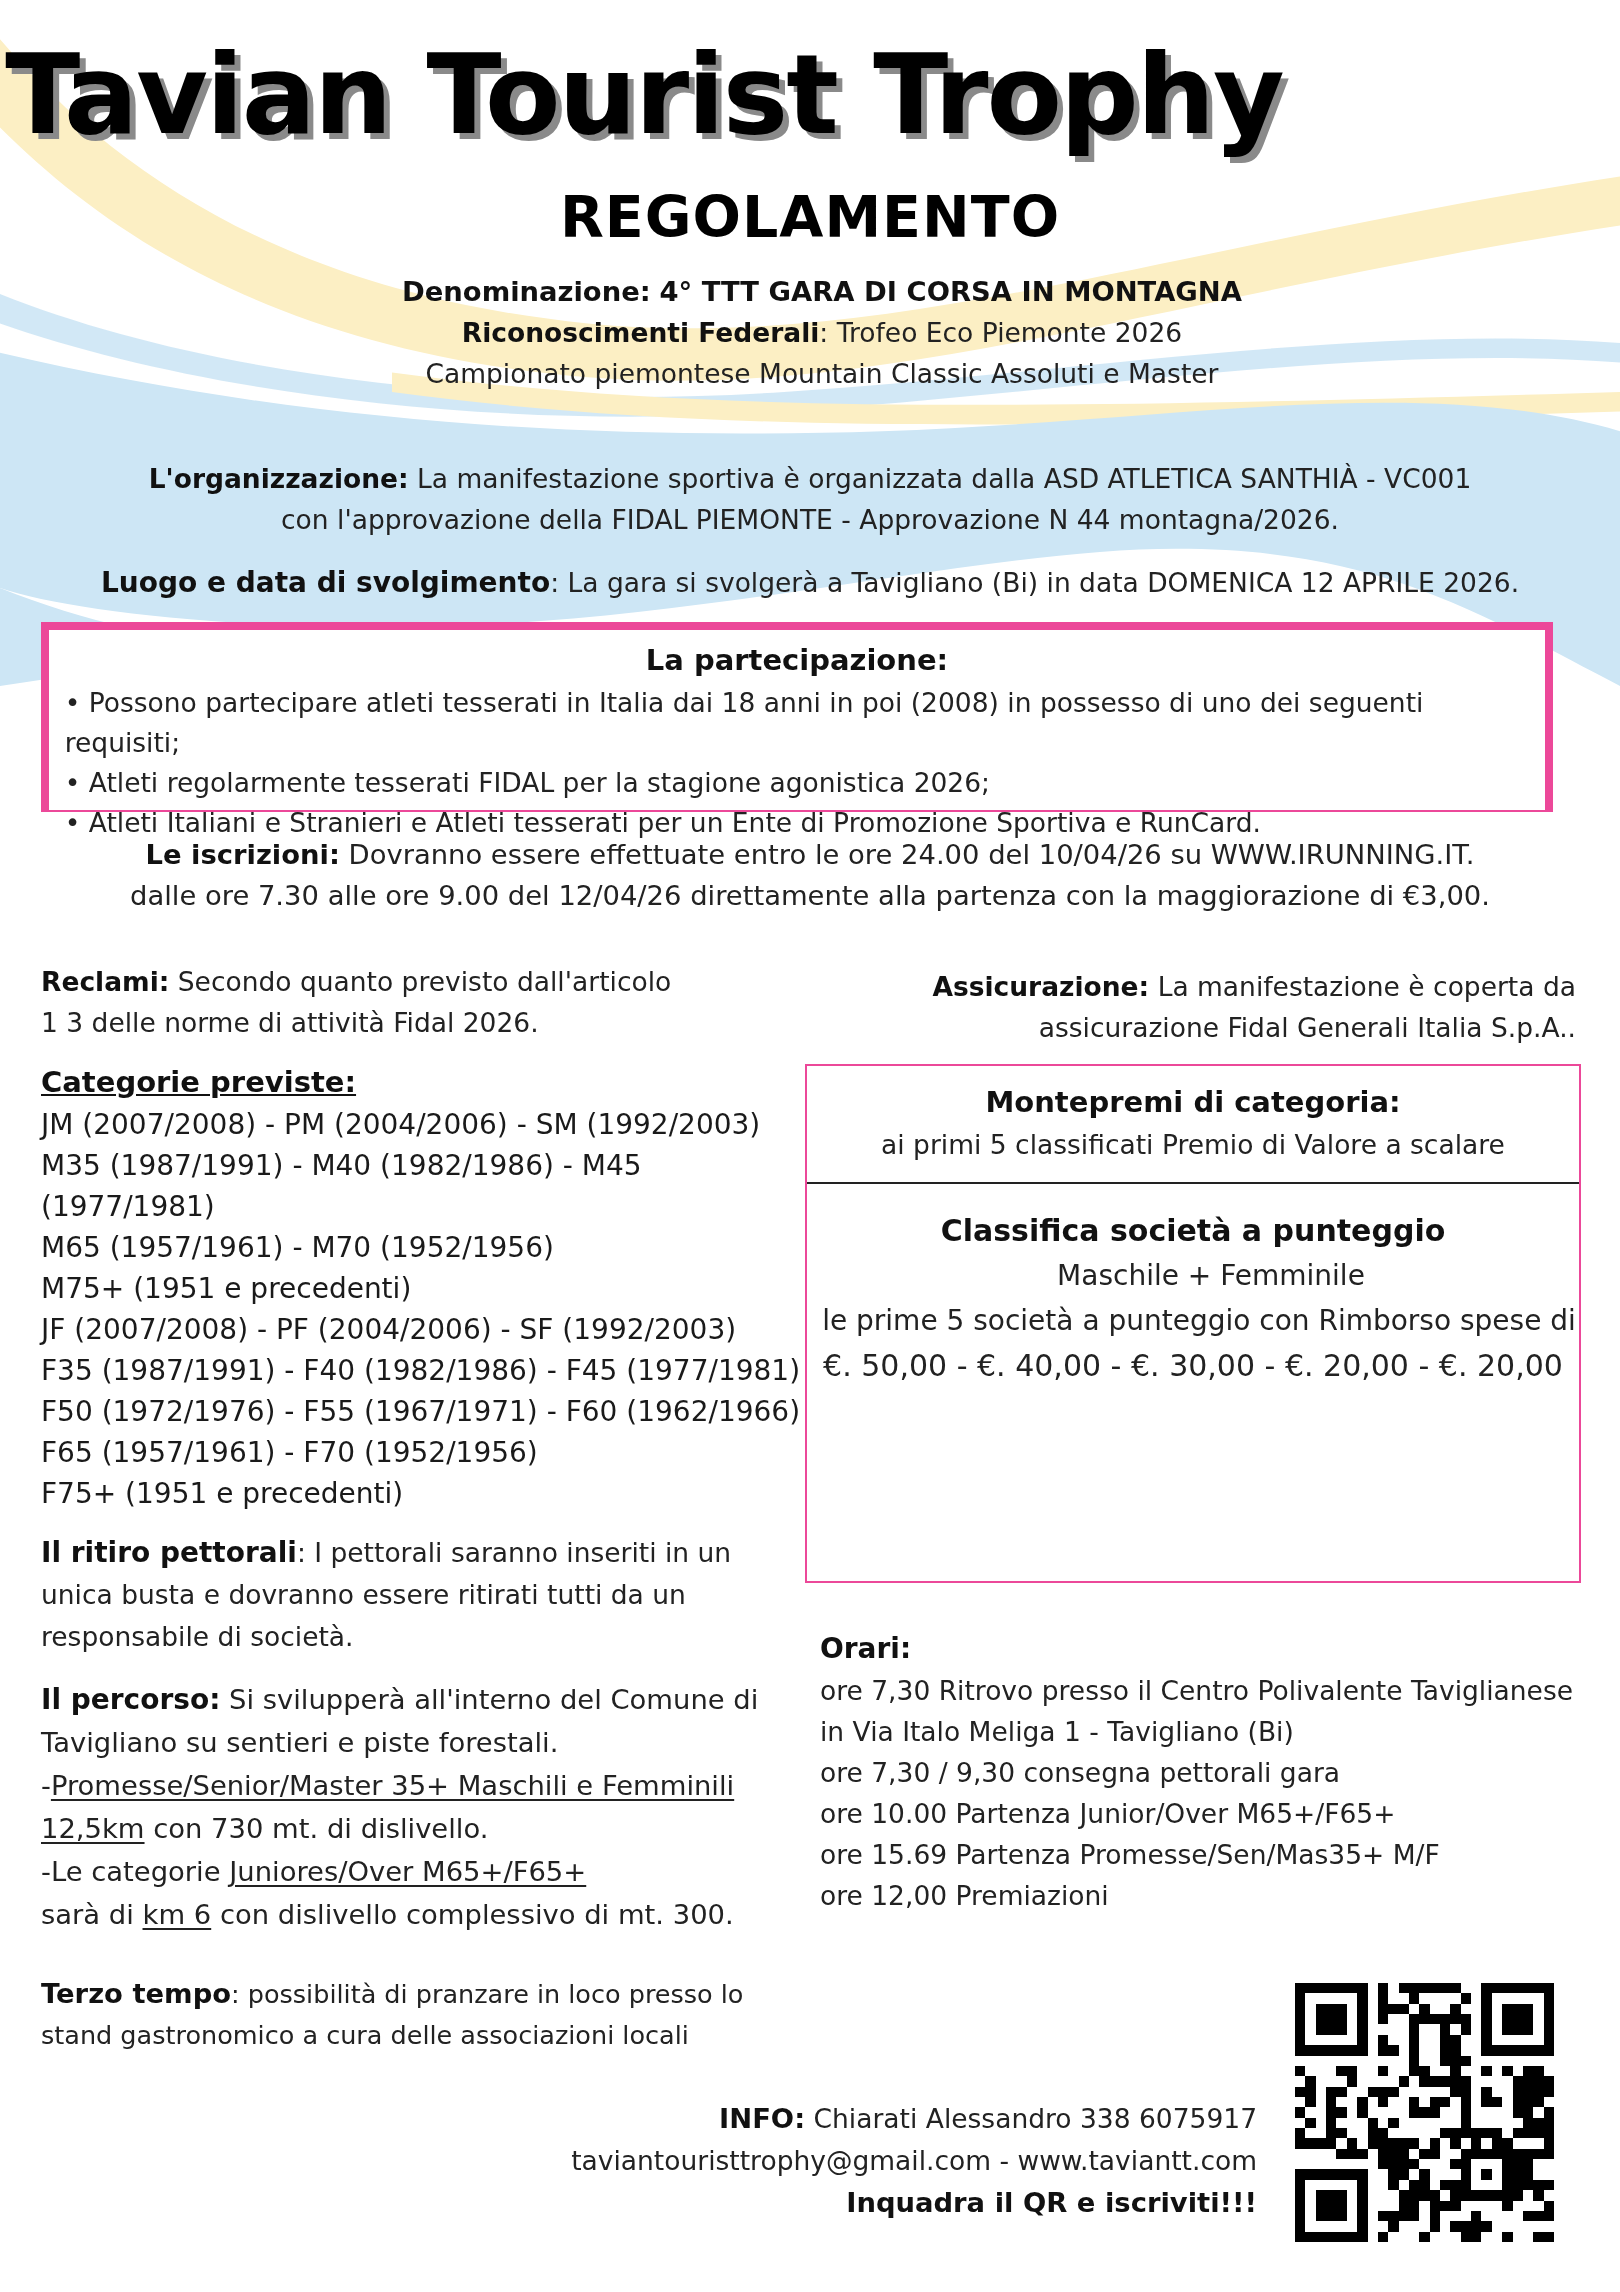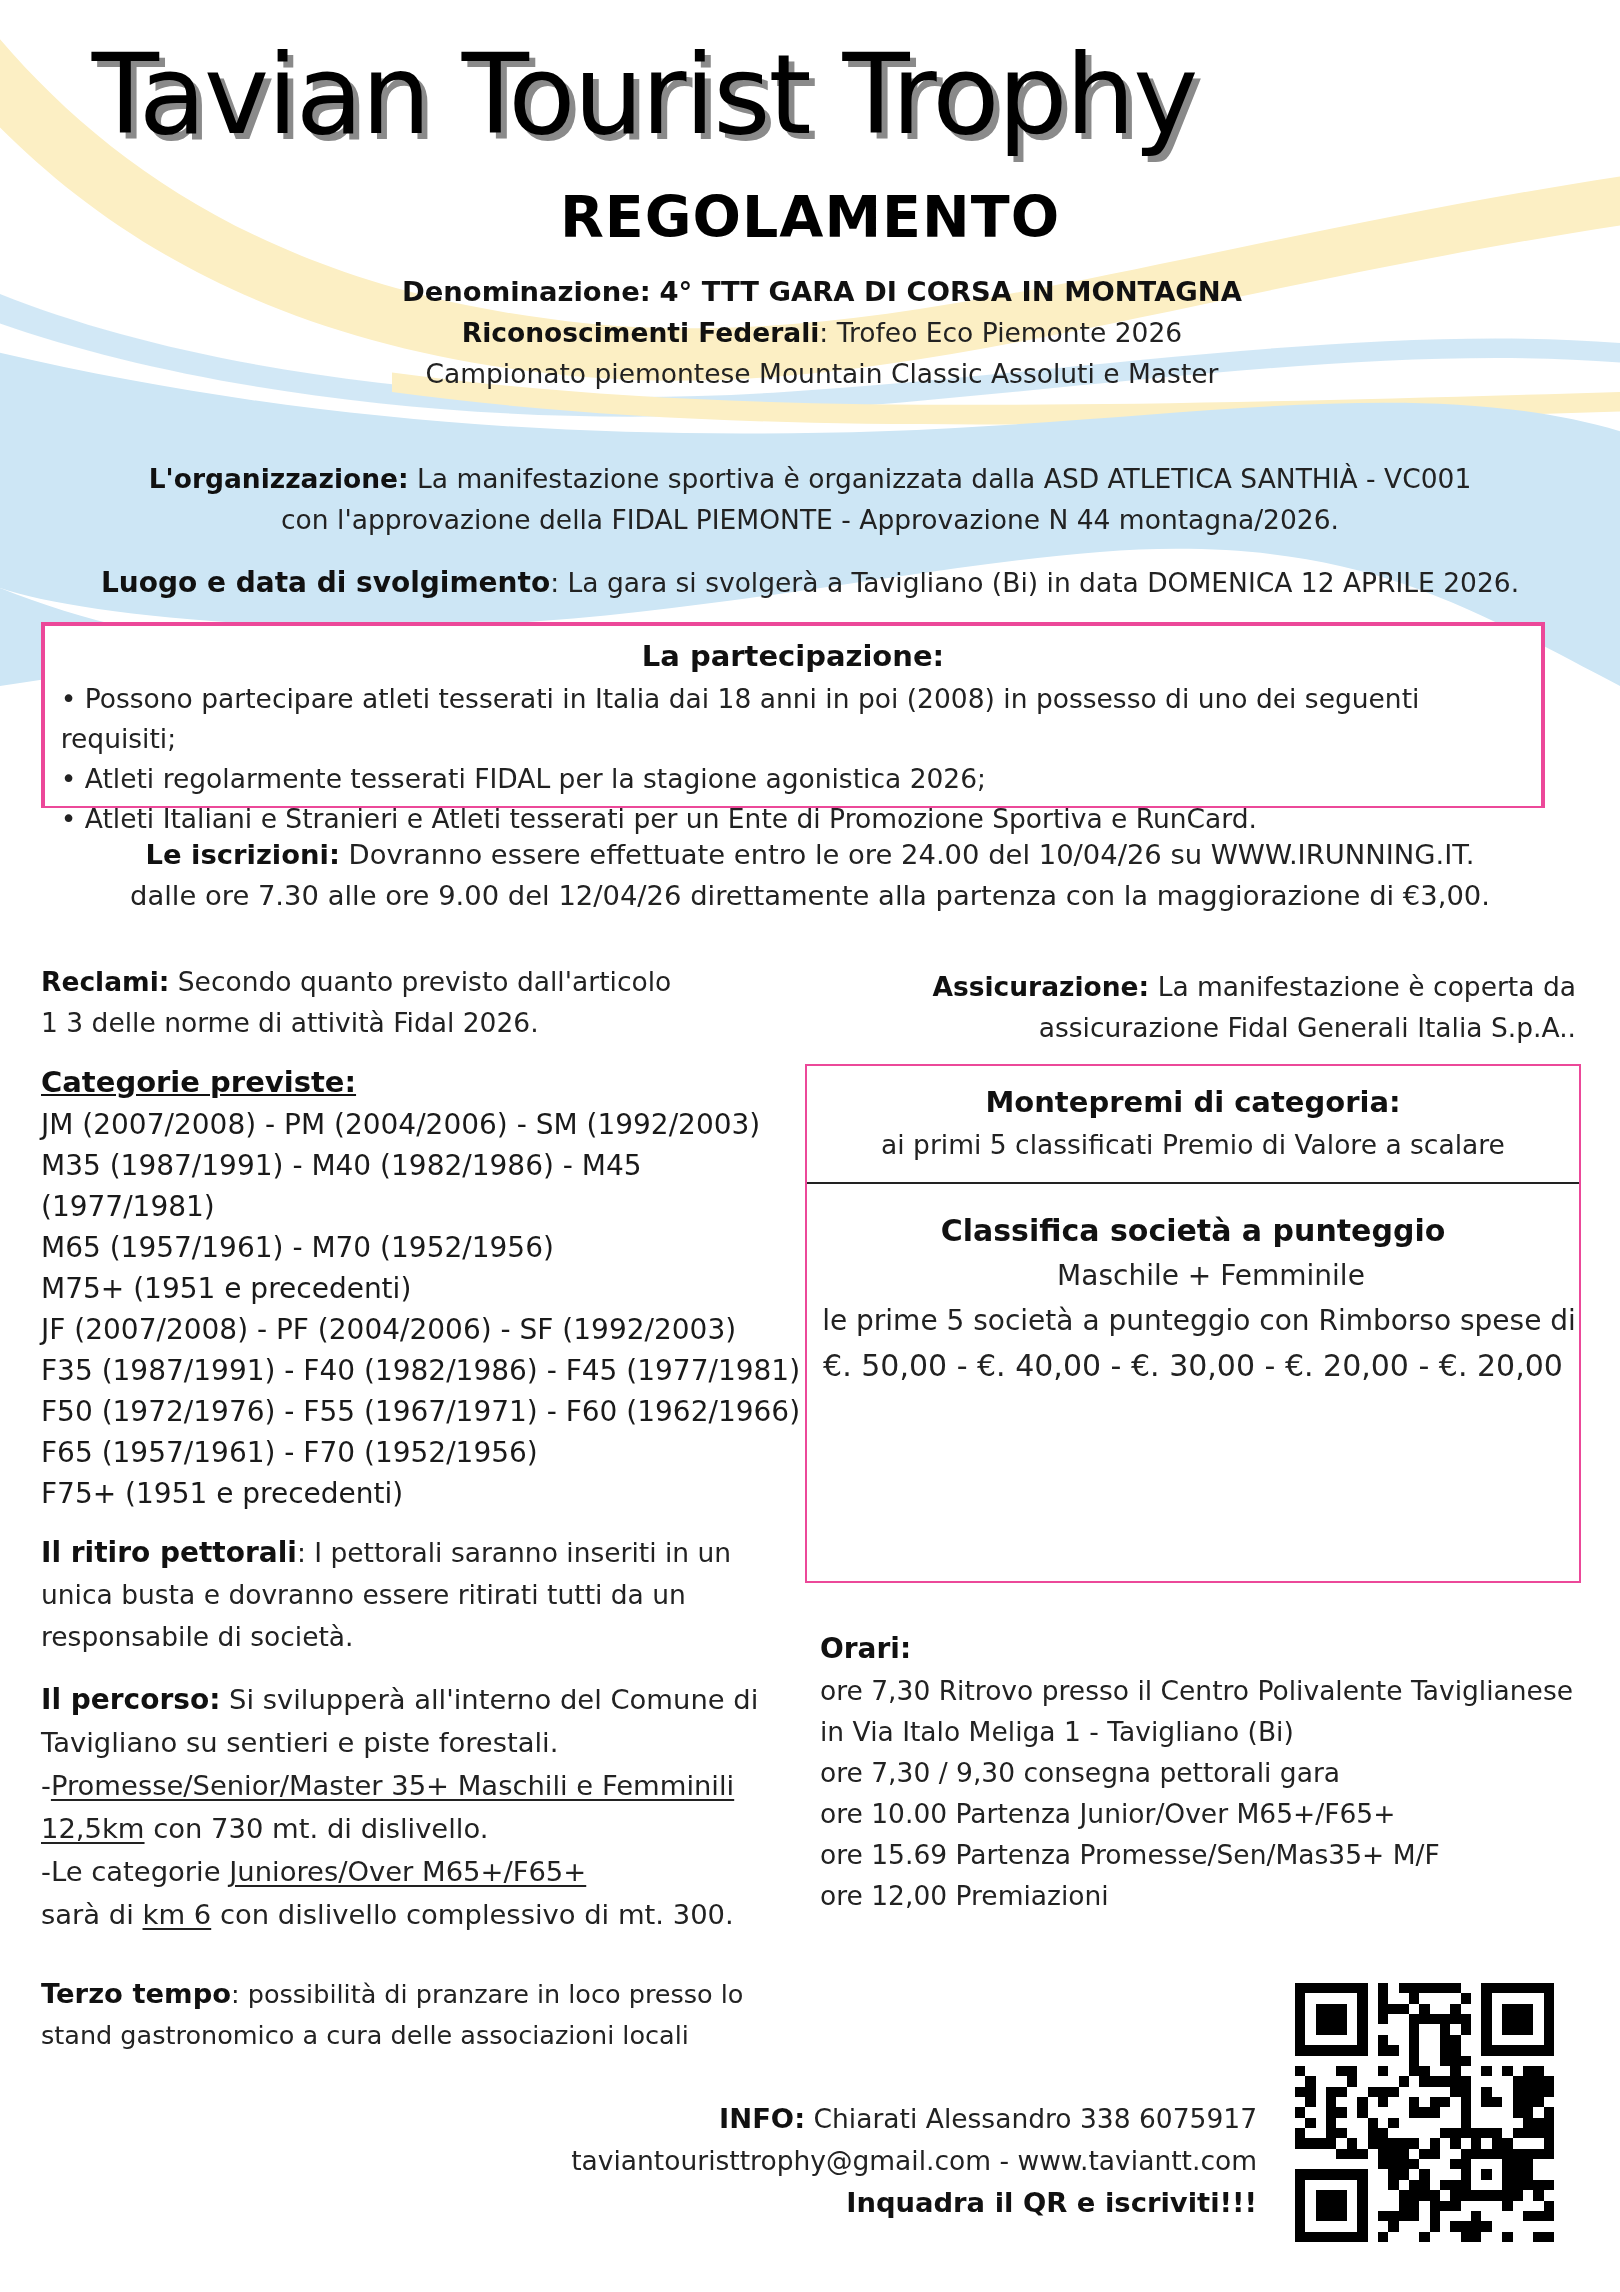--- a/index.html
+++ b/index.html
@@ -6,33 +6,33 @@
     body {
       width: 1620px; height: 2293px; position: relative; overflow: hidden;
       background: #ffffff; color: #111;
       font-family: "DejaVu Sans", sans-serif;
     }
     .bg { position: absolute; left: 0; top: 0; width: 1620px; height: 686px; z-index: 0; }
     .abs { position: absolute; z-index: 1; }
     .center { text-align: center; }
     .title {
       left: 0; top: 27.4px; width: 1288px; text-align: center;
-      font-family: "DejaVu Sans", sans-serif; font-weight: normal;
+      font-family: "DejaVu Sans", sans-serif; font-weight: bold;
       font-size: 110px; letter-spacing: -2px; color: #000;
       text-shadow: 5.9px 5.9px 0 #8a8a8a;
       line-height: 137px;
     }
     .subtitle {
       left: 0; top: 178px; width: 1620px; text-align: center;
       font-weight: bold; font-size: 57px; line-height: 78px; letter-spacing: 1px; color: #000;
     }
     .line { font-size: 26.5px; line-height: 41px; color: #222; }
     .b { font-weight: bold; color: #111; }
     .box {
-      border: 4px solid #ec4899; background: #fff;
+      border: 8px solid #ec4899; background: #fff;
     }
     .part-box { left: 41px; top: 622px; width: 1496px; height: 180px; border-bottom-width: 2.9px; }
     .part-title { font-weight: bold; font-size: 29px; text-align: center; line-height: 45px; margin-top: 7.8px; }
     .part-list { list-style: none; margin: 0; padding: 0 0 0 15.7px; }
     .part-list li { font-size: 26.5px; line-height: 40px; color: #222; }
     .part-list li::before { content: "• "; }
     .col-l { font-size: 26.5px; line-height: 41px; color: #222; }
     .cat-line { font-size: 28px; line-height: 41px; color: #1a1a1a; }
     .prize-box { left: 805px; top: 1064px; width: 772px; height: 515px; border-width: 2px; }
     .prize-sec { text-align: center; border-bottom: 2.9px solid #222; }

